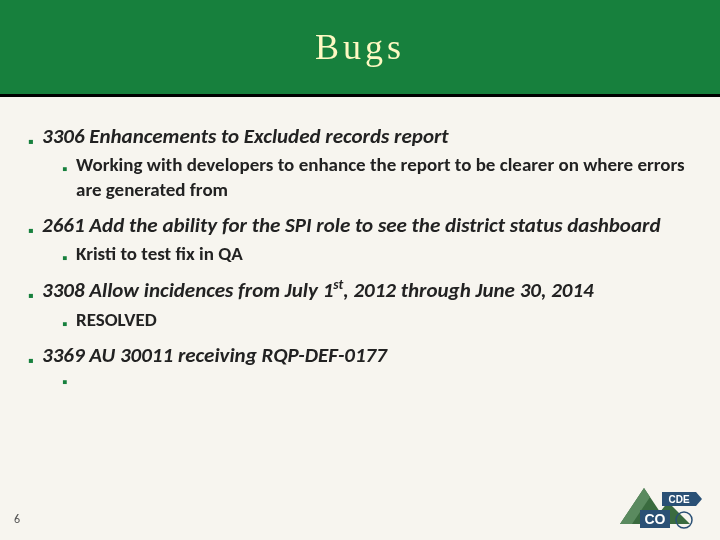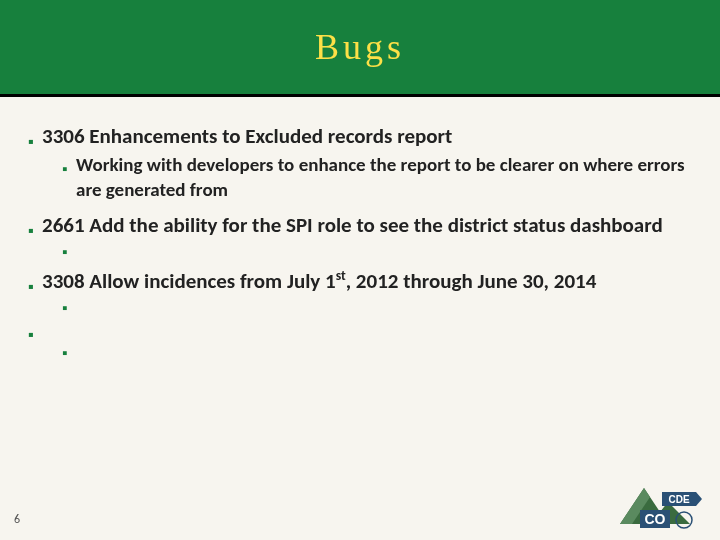--- a/index.html
+++ b/index.html
@@ -11,21 +11,21 @@
   }
   .title-bar {
     width: 100%;
     height: 94px;
     background: #17803d;
     display: flex;
     align-items: center;
     justify-content: center;
   }
   .title-bar h1 {
-    color: #fde047;
+    color: #fef9c3;
     font-family: Georgia, 'Times New Roman', serif;
     font-weight: 400;
     font-size: 36px;
     letter-spacing: 4px;
   }
   .black-strip {
     width: 100%;
     height: 3px;
     background: #000;
   }
@@ -44,20 +44,21 @@
     color: #17803d;
     font-size: 16px;
     line-height: 1;
     position: relative;
     top: 4px;
   }
   .lvl1 .text {
     font-size: 21px;
     font-weight: 700;
     line-height: 1.25;
+    font-style: italic;
   }
   .lvl2 {
     display: flex;
     align-items: baseline;
     margin-top: 4px;
     padding-left: 34px;
   }
   .lvl2 .bullet {
     width: 14px; flex: 0 0 14px;
     color: #17803d;
@@ -107,32 +108,35 @@
       <span class="bullet">▪</span>
       <span class="text">Working with developers to enhance the report to be clearer on where errors are generated from</span>
     </div>
 
     <div class="lvl1">
       <span class="bullet">▪</span>
       <span class="text">2661 Add the ability for the SPI role to see the district status dashboard</span>
     </div>
     <div class="lvl2">
       <span class="bullet">▪</span>
+      <span class="text">Kristi to test fix in QA</span>
     </div>
 
     <div class="lvl1">
       <span class="bullet">▪</span>
       <span class="text">3308 Allow incidences from July 1<span class="sup">st</span>, 2012 through June 30, 2014</span>
     </div>
     <div class="lvl2">
       <span class="bullet">▪</span>
+      <span class="text">RESOLVED</span>
     </div>
 
     <div class="lvl1">
       <span class="bullet">▪</span>
+      <span class="text">3369 AU 30011 receiving RQP-DEF-0177</span>
     </div>
     <div class="lvl2">
       <span class="bullet">▪</span>
     </div>
 
   </div>
 
   <div class="page-num">6</div>
 
   <svg class="logo" viewBox="0 0 92 60">

